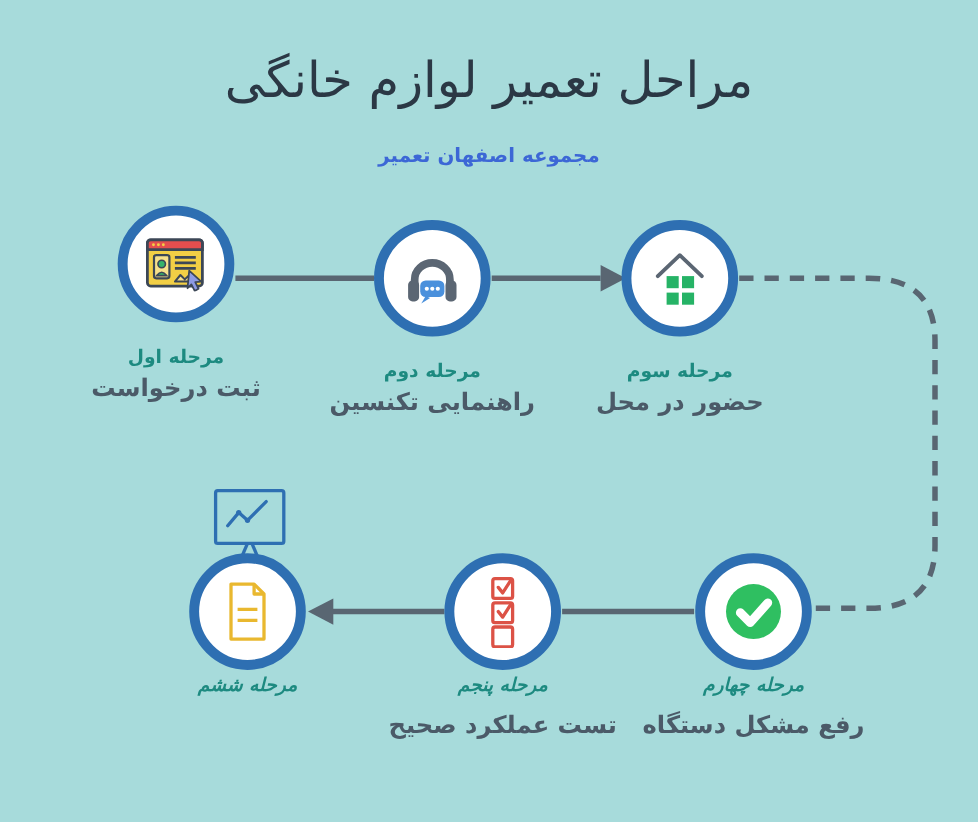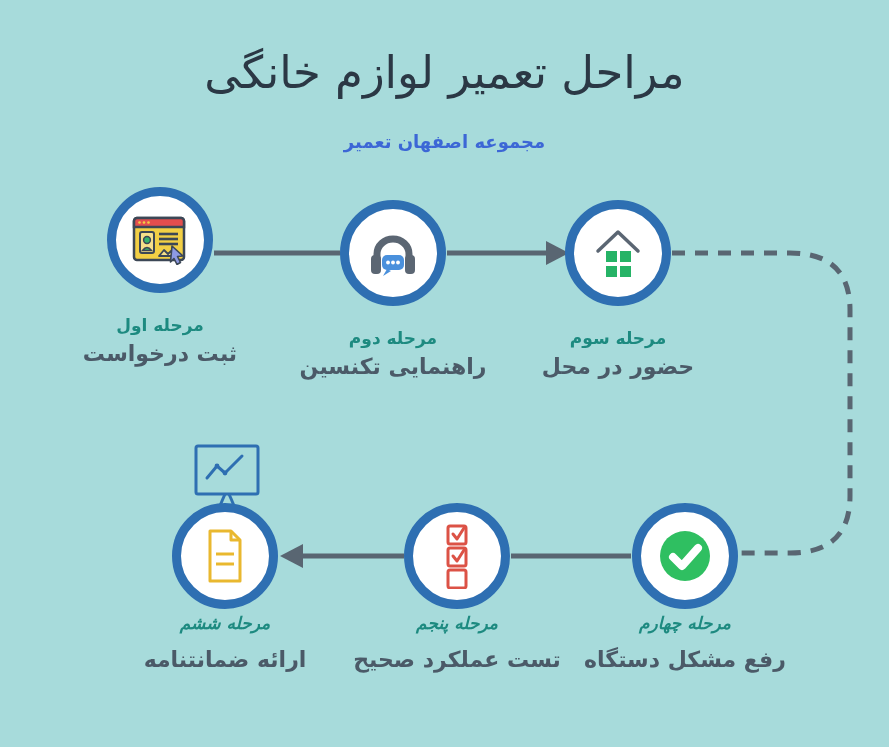--- a/index.html
+++ b/index.html
@@ -162,16 +162,15 @@
   <div class="step row2" id="step6">
     <div class="circle">
       <svg width="48" height="56" viewBox="0 0 48 56">
         <path d="M9,3 h21 l9,9 v41 h-30 z" fill="#ffffff" stroke="#e9b82f" stroke-width="3" stroke-linejoin="round"></path>
         <path d="M30,3 v9 h9" fill="none" stroke="#e9b82f" stroke-width="3" stroke-linejoin="round"></path>
         <line x1="15" y1="26" x2="33" y2="26" stroke="#e9b82f" stroke-width="3"></line>
         <line x1="15" y1="36" x2="33" y2="36" stroke="#e9b82f" stroke-width="3"></line>
       </svg>
     </div>
     <div class="stage">مرحله ششم</div>
-    <div class="name">ارائه ضمانتنامه</div>
   </div>
 
 </div>
 
 </body></html>

